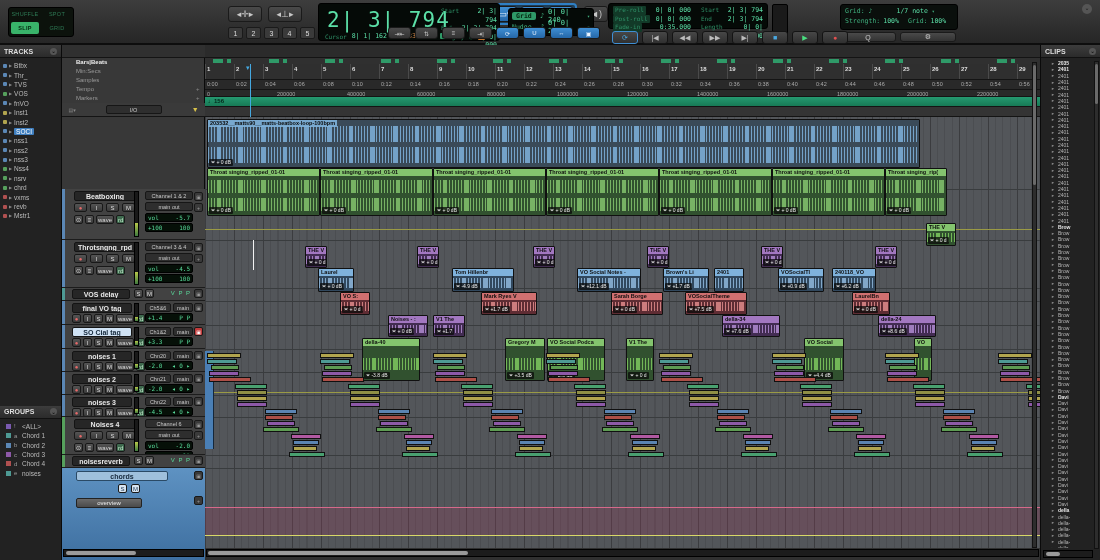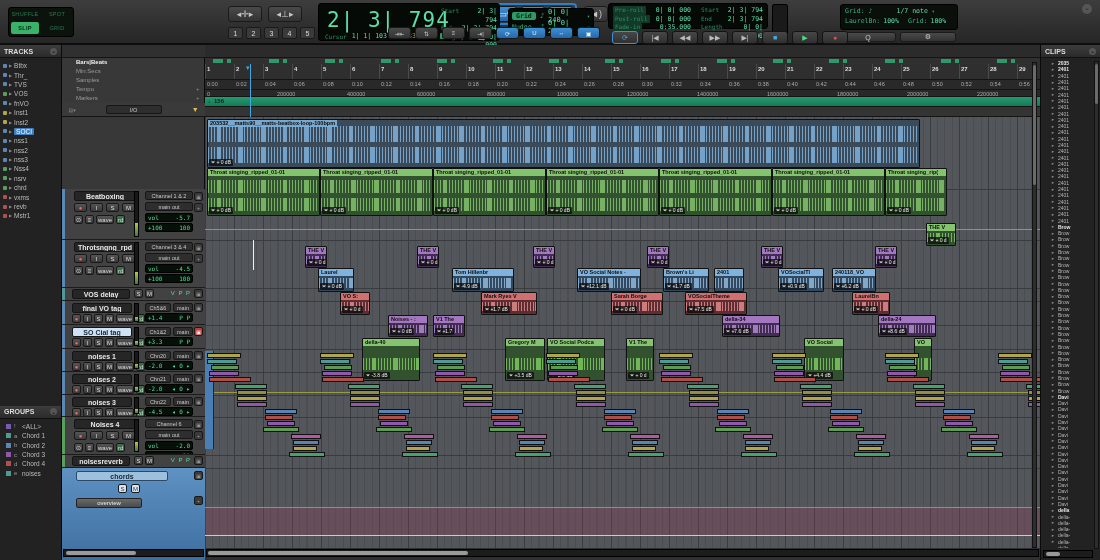--- a/index.html
+++ b/index.html
@@ -159,21 +159,21 @@
             <span class="minilbl">End</span>
             <span class="minival">2| 3| 794</span>
           </div>
         <div class="selrow">
             <span class="minilbl">Length</span>
             <span class="minival">0| 0| 000</span>
           </div>
       </div>
       <div class="abs" style="left:6px;top:28px;display:flex;gap:5px;align-items:center">
         <span class="minilbl">Cursor</span>
-        <span class="minival">1| 1| 103</span>
+        <span class="minival">8| 1| 162</span>
         <span class="minilbl">◄―</span>
         <span class="minival" style="color:#d88a4a">-8388608</span>
         <span style="background:#2f9a68;color:#04270f;font-size:5px;border-radius:1px;padding:0 1px">▮▮</span>
         <span class="minilbl">Dly</span>
         <span class="minilbl">◷</span>
         <span style="background:#c8742a;width:7px;height:7px;border-radius:1px;display:inline-block"></span>
       </div>
     </div>
 
     <div class="led-panel" style="left:508px;top:8px;width:86px;height:28px">
@@ -224,21 +224,21 @@
     <div id="transport-buttons"></div>
 
     <div class="led-panel" style="left:840px;top:4px;width:118px;height:26px;background:#0a0f0c">
       <div style="display:flex;align-items:center;gap:4px;padding:2px 4px 0">
         <span class="qpanel-lbl">Grid:</span>
         <span class="qpanel-lbl">♪</span>
         <span class="qpanel-val" style="margin-left:20px">1/7 note</span>
         <span style="color:#3fae7d;font-size:5px">▾</span>
       </div>
       <div style="display:flex;align-items:center;gap:3px;padding:2px 4px 0">
-        <span class="qpanel-lbl">LaurelBn:</span>
+        <span class="qpanel-lbl">Strength:</span>
         <span class="qpanel-val">100%</span>
         <span class="qpanel-lbl" style="margin-left:6px">Grid:</span>
         <span class="qpanel-val">100%</span>
       </div>
     </div>
     <div class="toolbtn" style="left:840px;top:32px;width:56px;height:10px;font-size:7px">Q</div>
     <div class="toolbtn" style="left:900px;top:32px;width:56px;height:10px;font-size:7px">⚙</div>
     <div class="abs" style="left:1082px;top:4px;width:10px;height:10px;border-radius:50%;background:#555;color:#1a1a1a;font-size:6px;text-align:center;line-height:9px">⌄</div>
     <div class="abs" style="left:772px;top:4px;width:16px;height:36px;background:#1a1a1a;border:1px solid #000;border-radius:2px"></div>
   <div class="toolbtn" style="left: 388px; top: 27px; width: 23px; height: 12px; font-size: 6px;">⇥⇤</div>

